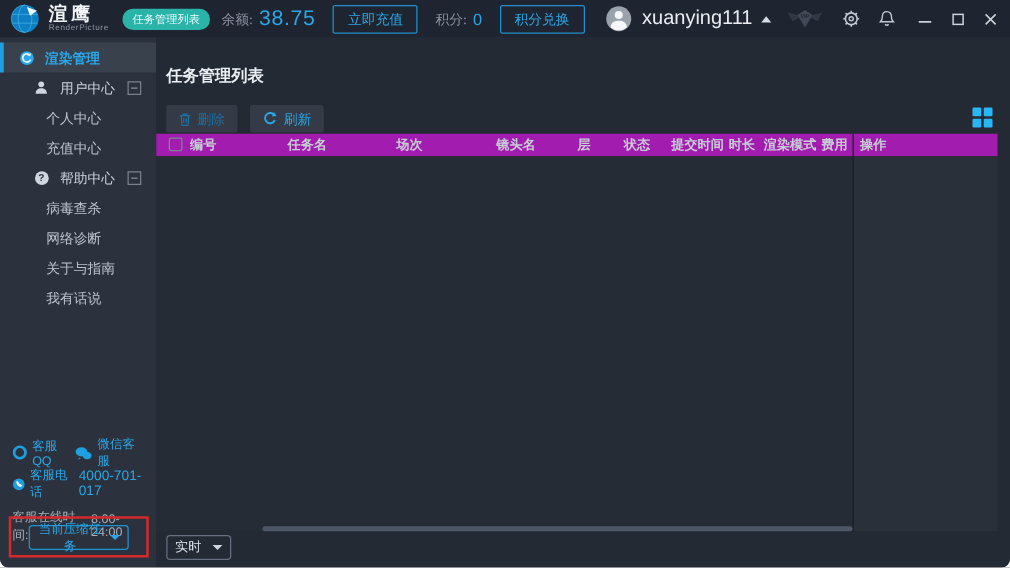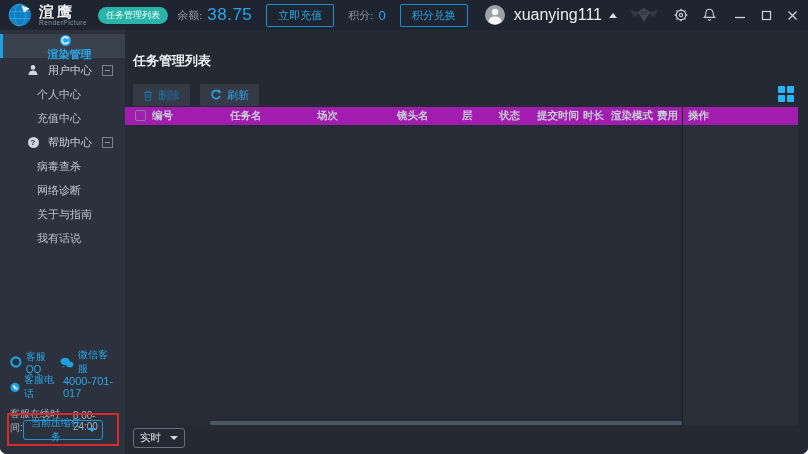--- a/index.html
+++ b/index.html
@@ -24,21 +24,21 @@
   .vip{margin-left:12px;display:flex;}
   .tbicon{margin-left:15px;display:flex;align-items:center;}
   .winctl{margin-left:18px;display:flex;align-items:center;gap:15px;}
   .winbtn{display:flex;align-items:center;cursor:pointer;}
 
   
   .sidebar{position:absolute;top:30px;left:0;width:125px;bottom:0;background:#2b323e;}
   .nav{position:absolute;top:4px;left:0;right:0;}
   .nav-item{height:24px;display:flex;align-items:center;padding-left:26px;font-size:11px;color:#ccd3dc;position:relative;cursor:pointer;}
   .nav-item .nico{width:14px;margin-right:8px;display:flex;justify-content:center;}
-  .nav-item.active{background:#39414d;color:#2aa7e8;border-left:3px solid #1e9fe0;padding-left:11px;font-weight:bold;flex-direction:column;}
+  .nav-item.active{background:#39414d;color:#2aa7e8;border-left:3px solid #1e9fe0;padding-left:11px;font-weight:bold;}
   .nav-item.sub{padding-left:37px;color:#bdc4cf;}
   .expander{position:absolute;right:12px;width:11px;height:11px;border:1px solid #79818d;display:flex;align-items:center;justify-content:center;}
   .expander .minus{width:5px;height:1px;background:#8b93a0;}
   .help-badge{width:11px;height:11px;border-radius:50%;background:#cfd6df;color:#2b323e;font-size:8px;font-weight:bold;display:flex;align-items:center;justify-content:center;}
 
   .sup-row{position:absolute;left:10px;right:8px;display:flex;align-items:center;font-size:10px;color:#2aa7e8;}
   .sup1{top:318px;justify-content:space-between;}
   .sup2{top:343px;}
   .sup3{top:377px;color:#a9b1bc;}
   .sup-link{display:flex;align-items:center;gap:4px;cursor:pointer;color:#2aa7e8;}

